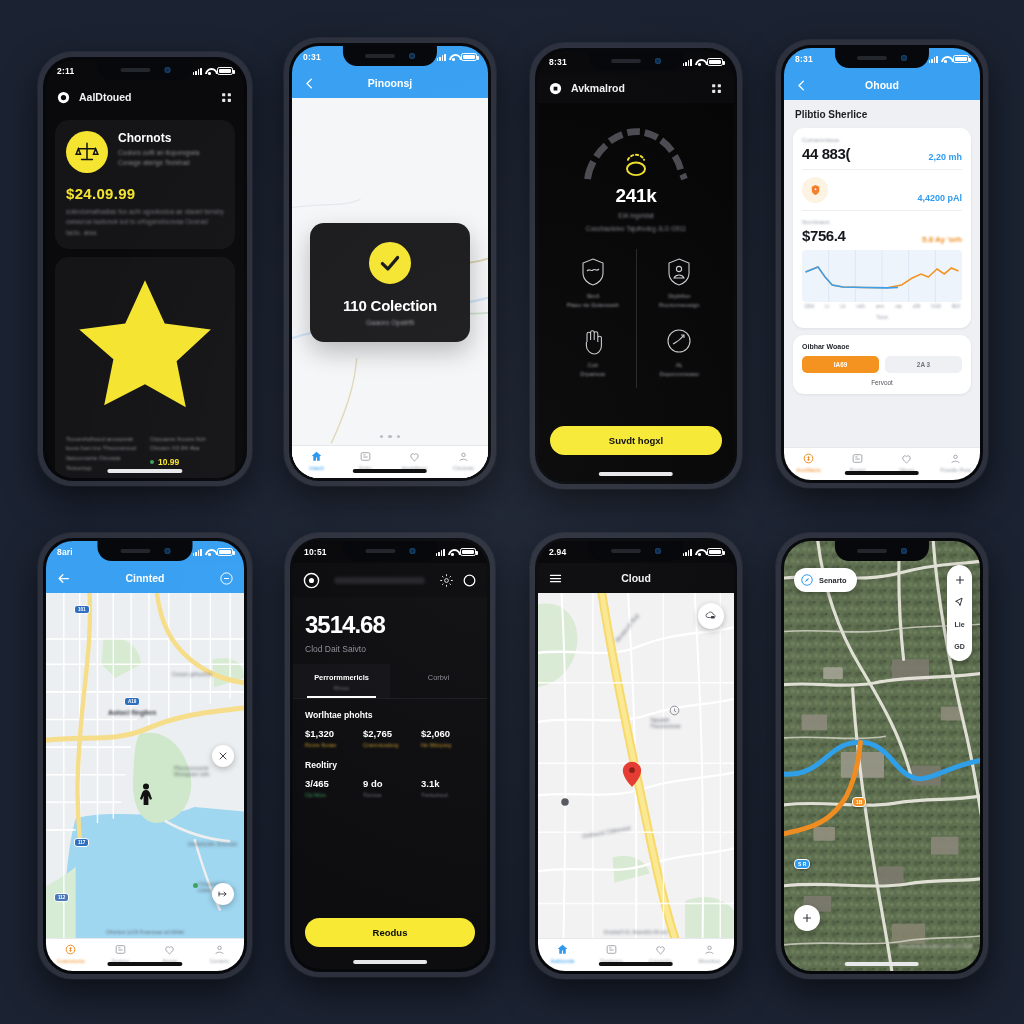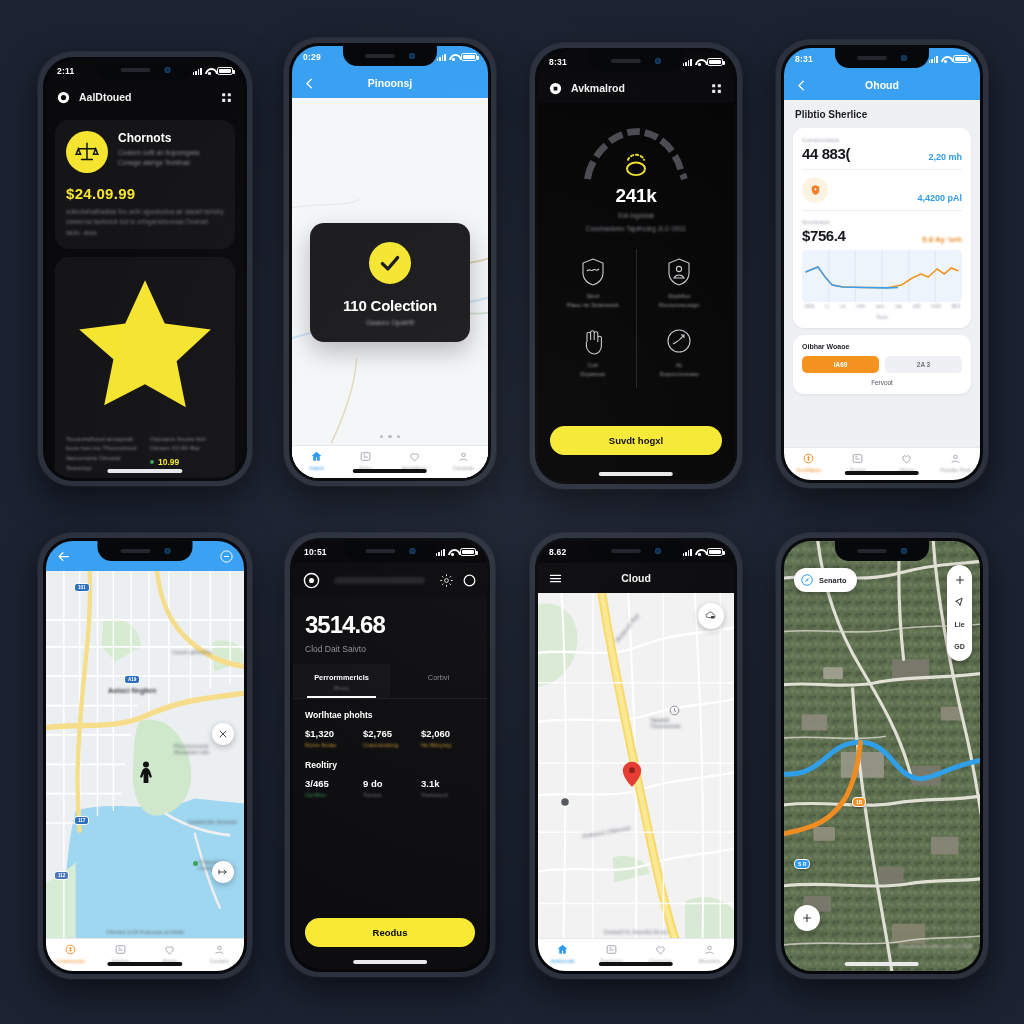--- a/index.html
+++ b/index.html
@@ -326,21 +326,21 @@
   </div>
 
   <div class="phone" style="left:284px;top:38px;width:212px;height:448px;">
     <div class="bezel">
       <div class="screen">
         <div class="notch">
             <span class="speaker"></span>
             <span class="cam"></span>
           </div>
         <div class="statusbar sb-blue">
-          <span>0:29</span>
+          <span>0:31</span>
           <span class="right">
             <span class="bars">
                 <i></i>
                 <i></i>
                 <i></i>
                 <i></i>
               </span>
             <span class="wifi"></span>
             <span class="batt"></span>
           </span>
@@ -671,20 +671,33 @@
     </div>
   </div>
 
   <div class="phone" style="left:38px;top:533px;width:214px;height:446px;">
     <div class="bezel">
       <div class="screen">
         <div class="notch">
             <span class="speaker"></span>
             <span class="cam"></span>
           </div>
+        <div class="statusbar sb-blue">
+          <span class="blur">8ari</span>
+          <span class="right">
+            <span class="bars">
+                <i></i>
+                <i></i>
+                <i></i>
+                <i></i>
+              </span>
+            <span class="wifi"></span>
+            <span class="batt"></span>
+          </span>
+        </div>
         <div class="appbar blue">
           <span class="ic">
             <svg viewBox="0 0 24 24" fill="none" stroke="#fff" stroke-width="2" stroke-linecap="round" stroke-linejoin="round">
                 <path d="M20 12H5M11 6l-6 6 6 6"></path>
               </svg>
           </span>
           <span class="title blur">Cinnted</span>
           <span class="ic">
             <svg viewBox="0 0 24 24" fill="none" stroke="#fff" stroke-width="1.6">
                 <circle cx="12" cy="12" r="9"></circle>
@@ -891,21 +904,21 @@
   </div>
 
   <div class="phone" style="left:530px;top:533px;width:212px;height:446px;">
     <div class="bezel">
       <div class="screen">
         <div class="notch">
             <span class="speaker"></span>
             <span class="cam"></span>
           </div>
         <div class="statusbar sb-dark">
-          <span class="blur">8.62</span>
+          <span class="blur">2.94</span>
           <span class="right">
             <span class="bars">
                 <i></i>
                 <i></i>
                 <i></i>
                 <i></i>
               </span>
             <span class="wifi"></span>
             <span class="batt"></span>
           </span>

